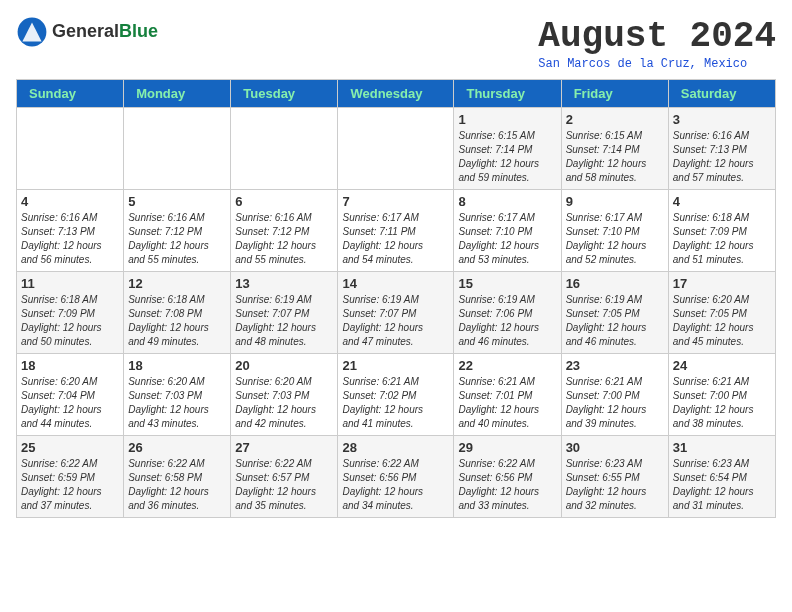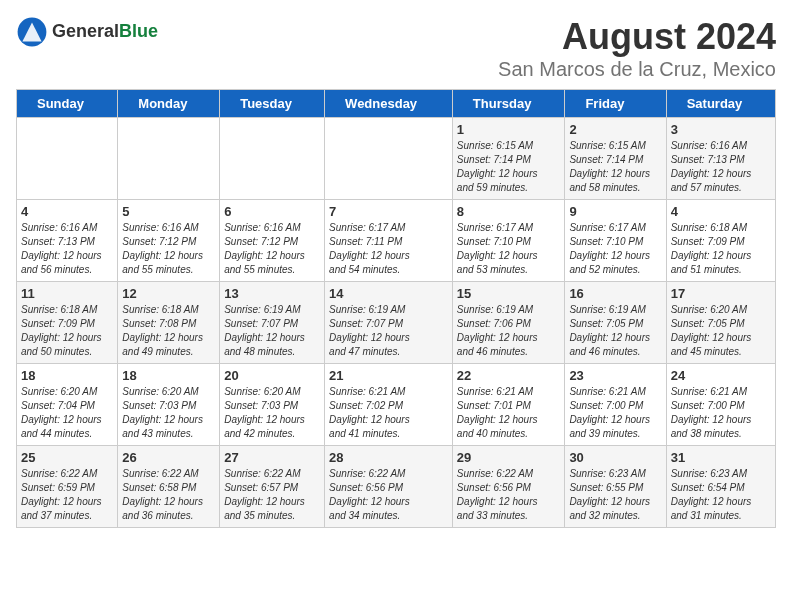--- a/index.html
+++ b/index.html
@@ -28,40 +28,41 @@
       line-height: 1.1;
     }
     .logo-general { color: #333; }
     .logo-blue { color: #15803d; text-align: center; }
     .logo-icon {
       width: 32px;
       height: 32px;
       margin-right: 4px;
     }
     .title-block {
-      text-align: right;
+      text-align: left;
+      font-family: Liberation Mono, monospace;
     }
     .month-year {
       font-size: 36px;
       font-weight: bold;
       color: #333;
     }
     .location {
-      font-size: 20px;
-      color: #737373;
+      font-size: 12px;
+      color: #1d4ed8;
     }
     table {
       width: 100%;
       border-collapse: collapse;
       font-size: 11px;
     }
     thead tr th {
       background-color: #1565c0;
-      color: #ffffff;
-      padding: 6px 20px;
+      color: #86efac;
+      padding: 6px 12px;
       text-align: left;
       font-size: 13px;
       border: 1px solid #ccc;
     }
     tbody tr td {
       border: 1px solid #ccc;
       vertical-align: top;
       padding: 4px;
       height: 80px;
       background: #fff;

